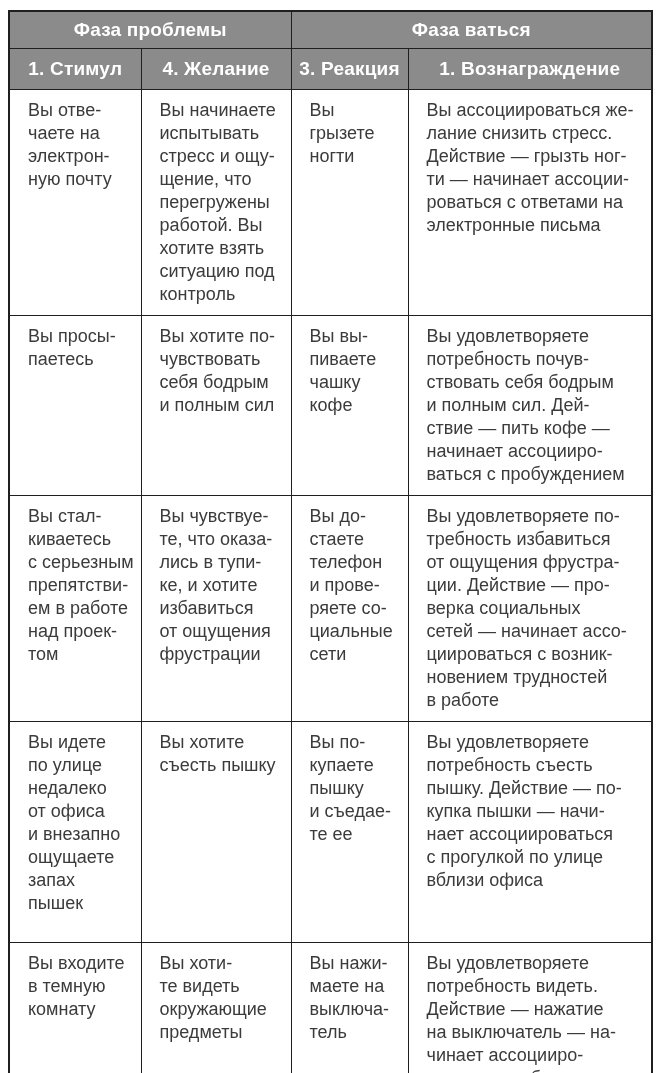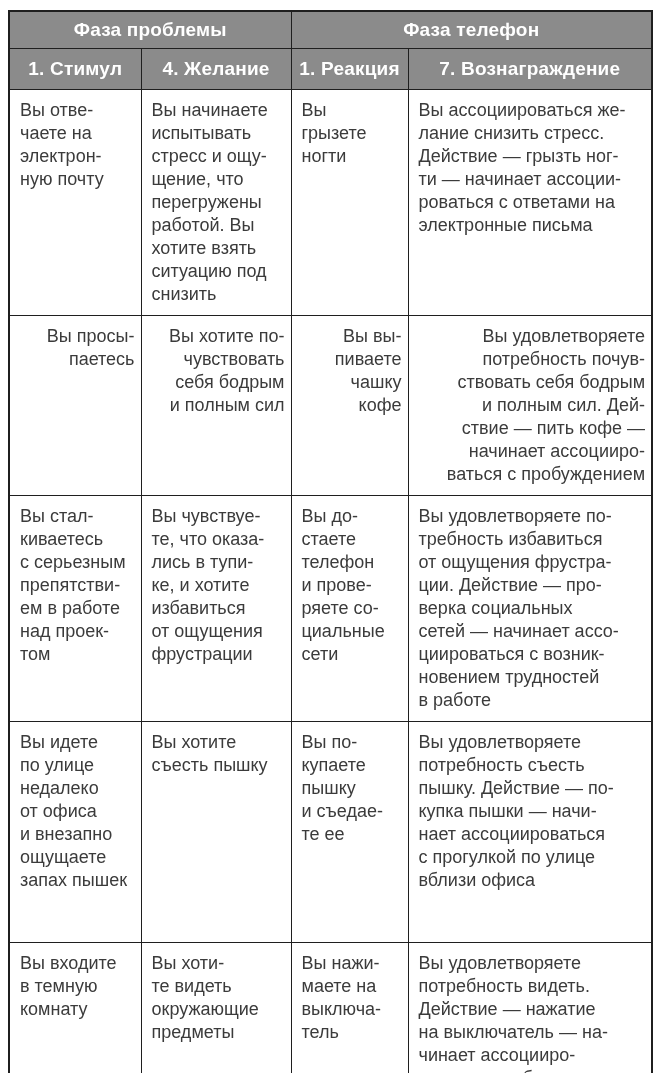--- a/index.html
+++ b/index.html
@@ -37,70 +37,70 @@
     padding:6px 4px;
     letter-spacing:.2px;
   }
   .habit-table thead tr.phase-row{height:37px;}
   .habit-table thead tr.cols-row{height:41px;}
   .habit-table td{
     vertical-align:top;
     color:var(--body-text);
     font-size:18px;
     line-height:23px;
-    padding:9px 6px 9px 10px;
+    padding:9px 6px 9px 18px;
     white-space:pre-line;
   }
   col.c1{width:132px;}
   col.c2{width:150px;}
   col.c3{width:117px;}
   col.c4{width:244px;}
   tbody tr:nth-child(1){height:224px;}
-  tbody tr:nth-child(2){height:179px;text-align:right;}
+  tbody tr:nth-child(2){height:179px;}
   tbody tr:nth-child(3){height:176px;}
   tbody tr:nth-child(4){height:221px;}
   tbody tr:nth-child(5){height:167px;}
 </style>
 </head>
 <body>
 
 <table class="habit-table">
   <colgroup>
     <col class="c1">
       <col class="c2">
       <col class="c3">
       <col class="c4">
   </colgroup>
   <thead>
     <tr class="phase-row">
       <th colspan="2">Фаза проблемы</th>
-      <th colspan="2">Фаза телефон</th>
+      <th colspan="2">Фаза ваться</th>
     </tr>
     <tr class="cols-row">
       <th>1. Стимул</th>
       <th>4. Желание</th>
-      <th>1. Реакция</th>
-      <th>7. Вознаграждение</th>
+      <th>3. Реакция</th>
+      <th>1. Вознаграждение</th>
     </tr>
   </thead>
   <tbody>
     <tr>
       <td>Вы отве-
 чаете на
 электрон-
 ную почту</td>
       <td>Вы начинаете
 испытывать
 стресс и ощу-
 щение, что
 перегружены
 работой. Вы
 хотите взять
 ситуацию под
-снизить</td>
+контроль</td>
       <td>Вы
 грызете
 ногти</td>
       <td>Вы ассоциироваться же-
 лание снизить стресс.
 Действие — грызть ног-
 ти — начинает ассоции-
 роваться с ответами на
 электронные письма</td>
     </tr>

